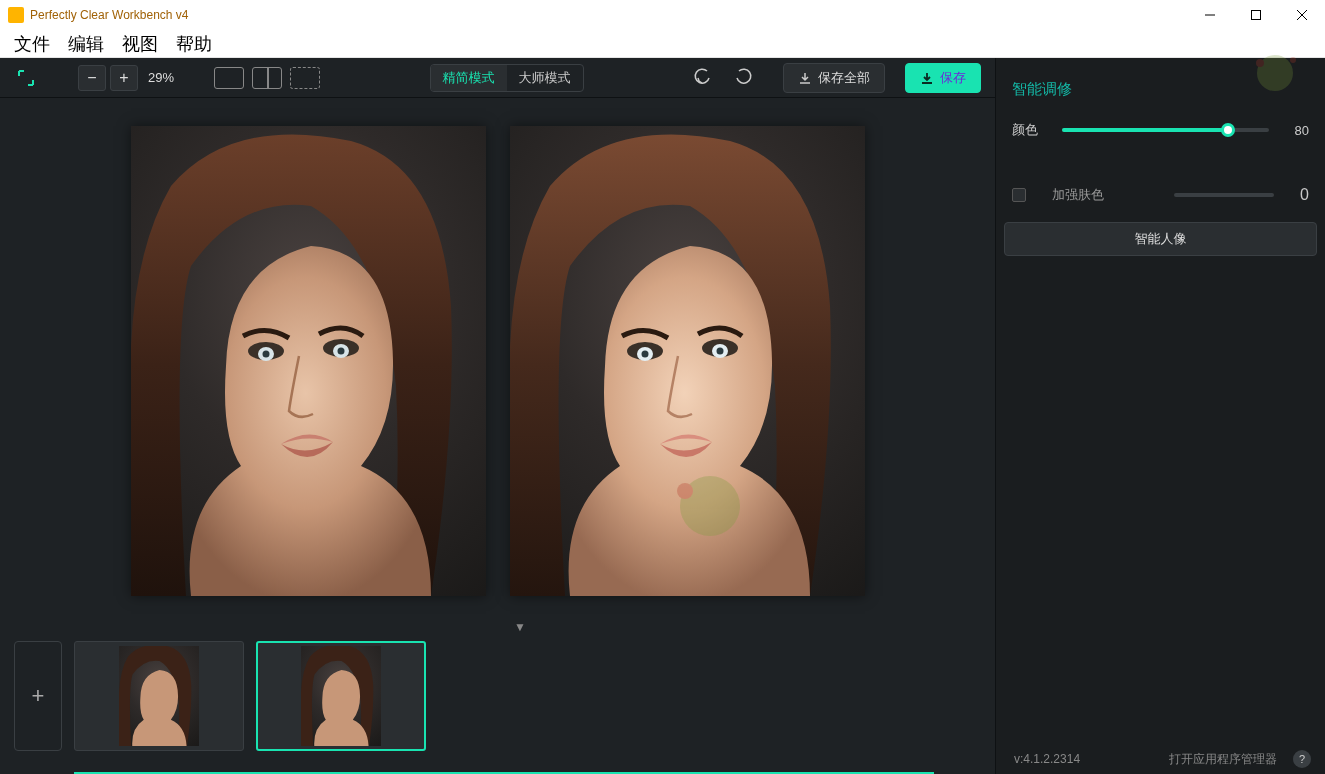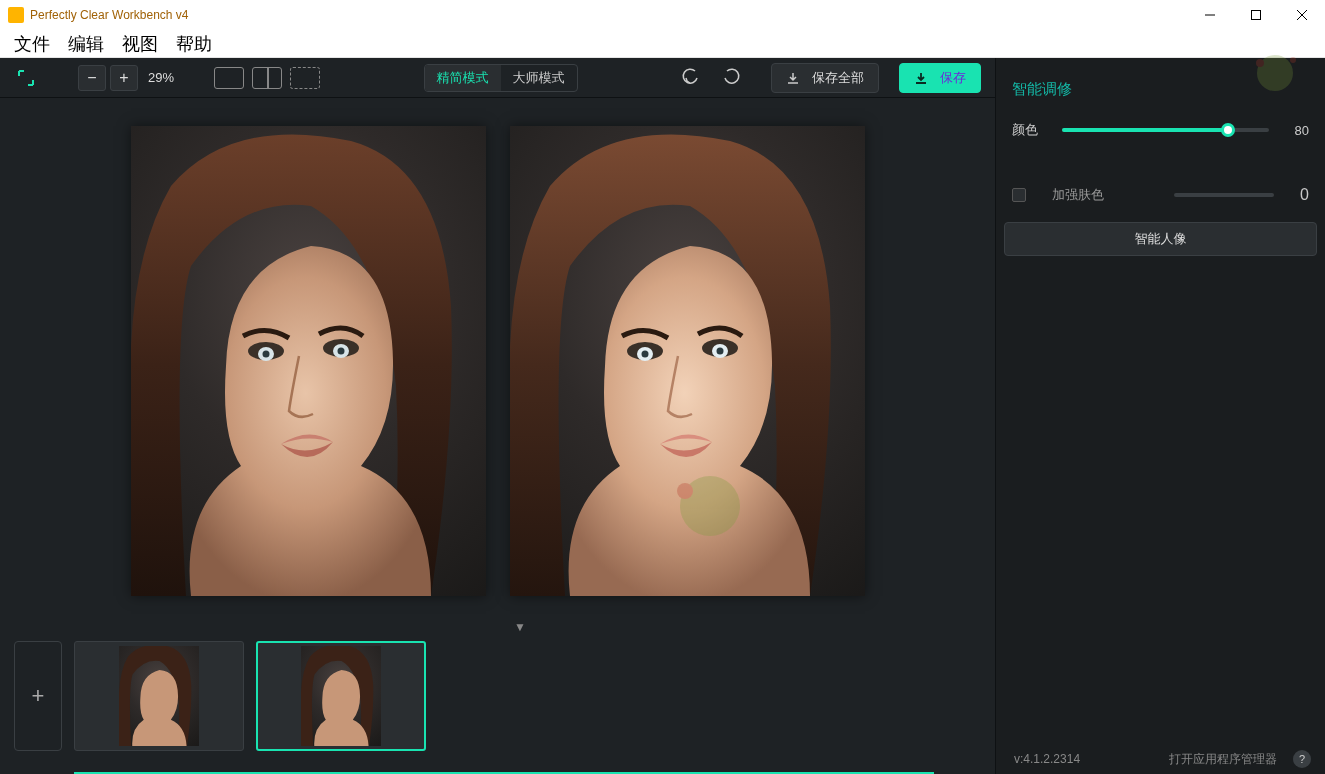--- a/index.html
+++ b/index.html
@@ -23,21 +23,21 @@
 .viewbtns { display: flex; gap: 8px; margin-left: 30px; }
 .viewbtn { width: 30px; height: 22px; border: 1.5px solid #888; border-radius: 3px; cursor: pointer; position: relative; }
 .viewbtn.split::after { content: ""; position: absolute; left: 50%; top: 0; bottom: 0; width: 1.5px; background: #888; }
 .viewbtn.crop { border-style: dashed; }
 .modeswitch { display: flex; border: 1px solid #3a3f43; border-radius: 4px; overflow: hidden; margin: 0 auto; }
 .modeswitch .mode { padding: 4px 12px; font-size: 13px; cursor: pointer; color: #ccc; }
 .modeswitch .mode.active { color: #19e3b1; background: #2a2e31; }
 .flex-spacer { flex: 1; }
 .histbtns { display: flex; gap: 20px; margin-right: 20px; }
 .histbtn { cursor: pointer; }
-.savebtn { height: 30px; padding: 0 14px; border: 1px solid #3a3f43; background: #2a2e31; color: #ddd; border-radius: 4px; display: flex; align-items: center; gap: 12px; font-size: 13px; cursor: pointer; }
+.savebtn { height: 30px; padding: 0 14px; border: 1px solid #3a3f43; background: #2a2e31; color: #ddd; border-radius: 4px; display: flex; align-items: center; gap: 6px; font-size: 13px; cursor: pointer; }
 .savebtn.primary { background: #19e3b1; color: #6d28d9; border-color: #19e3b1; font-weight: 500; margin-left: 10px; }
 .canvas { flex: 1; display: flex; align-items: center; justify-content: center; gap: 24px; padding: 20px; background: #1e2225; position: relative; }
 .photo { width: 355px; height: 470px; background: radial-gradient(ellipse 90% 80% at 50% 35%, #4a4240 0%, #2e2a29 45%, #1a1918 100%); position: relative; overflow: hidden; box-shadow: 0 0 12px rgba(0,0,0,0.5); }
 .face-svg { position: absolute; top: 0; left: 0; width: 100%; height: 100%; }
 .filmstrip { height: 150px; display: flex; flex-direction: column; padding: 0 14px; background: #1e2225; }
 .strip-row { flex: 1; display: flex; align-items: center; gap: 12px; position: relative; }
 .addbtn { width: 48px; height: 110px; border: 1px solid #3a3f43; border-radius: 4px; display: flex; align-items: center; justify-content: center; color: #aaa; font-size: 22px; cursor: pointer; }
 .thumb { width: 170px; height: 110px; border: 1px solid #3a3f43; border-radius: 3px; display:flex; align-items:center; justify-content:center; background:#2a2e31; cursor: pointer; }
 .thumb.active { border: 2px solid #19e3b1; }
 .thumb-inner { width: 80px; height: 100px; background: radial-gradient(ellipse 90% 80% at 50% 35%, #4a4240 0%, #2e2a29 45%, #1a1918 100%); position:relative; overflow:hidden; }

